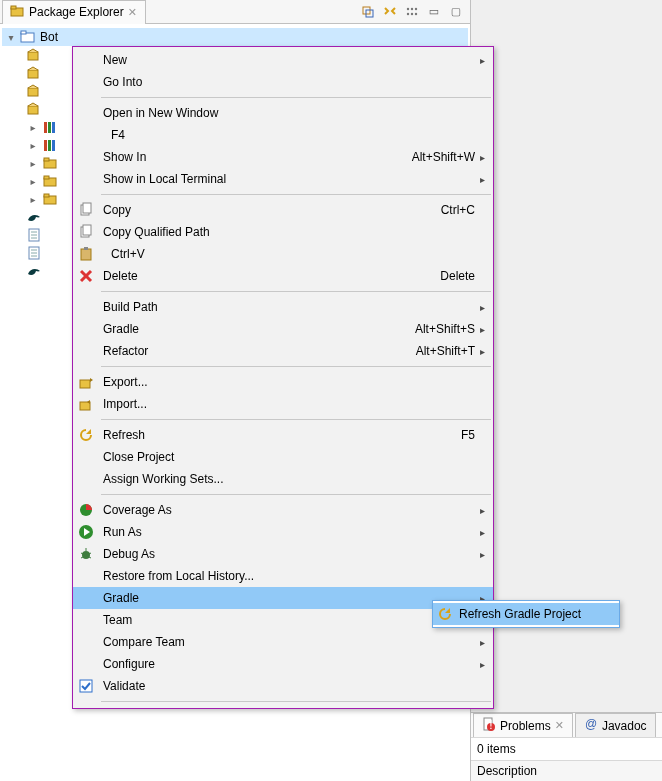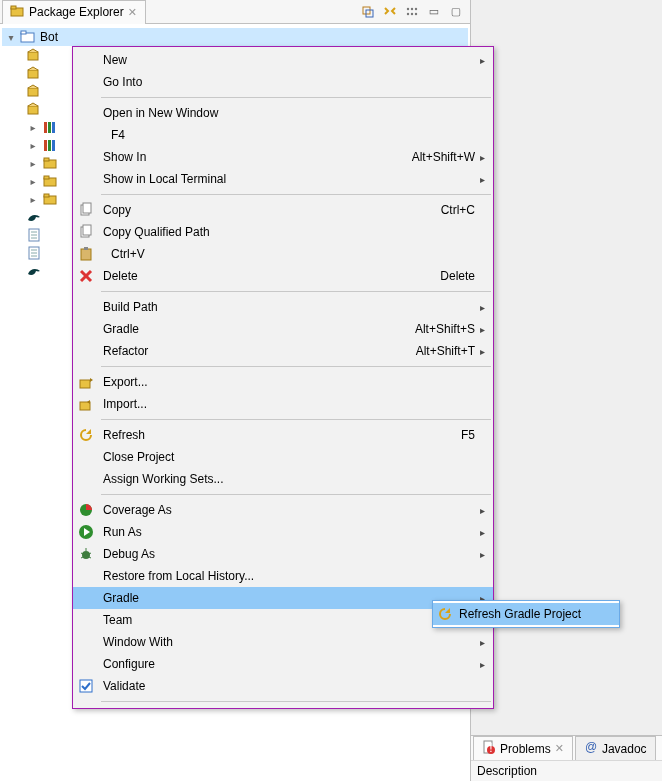--- a/index.html
+++ b/index.html
@@ -393,21 +393,21 @@
           <span class="ctx-sub">▸</span>
         </div>
         <div class="ctx-row">
           <span class="ctx-col-icon"></span>
           <span class="ctx-label">Team</span>
           <span class="ctx-accel"></span>
           <span class="ctx-sub">▸</span>
         </div>
         <div class="ctx-row">
           <span class="ctx-col-icon"></span>
-          <span class="ctx-label">Window With</span>
+          <span class="ctx-label">Compare Team</span>
           <span class="ctx-accel"></span>
           <span class="ctx-sub">▸</span>
         </div>
         <div class="ctx-row">
           <span class="ctx-col-icon"></span>
           <span class="ctx-label">Configure</span>
           <span class="ctx-accel"></span>
           <span class="ctx-sub">▸</span>
         </div>
         <div class="ctx-row">
@@ -455,16 +455,17 @@
         </div>
         <div class="tab" style="border-bottom:none; background:#f0f0f0;">
           <span>
             <svg width="16" height="16">
                 <text x="3" y="12" font-size="11" fill="#3964b4">@</text>
               </svg>
           </span>
           <span>Javadoc</span>
         </div>
       </div>
+      <div class="bot-body">0 items</div>
       <div class="bot-head">Description</div>
     </div>
   </div>
 </div>
 
 </body></html>

